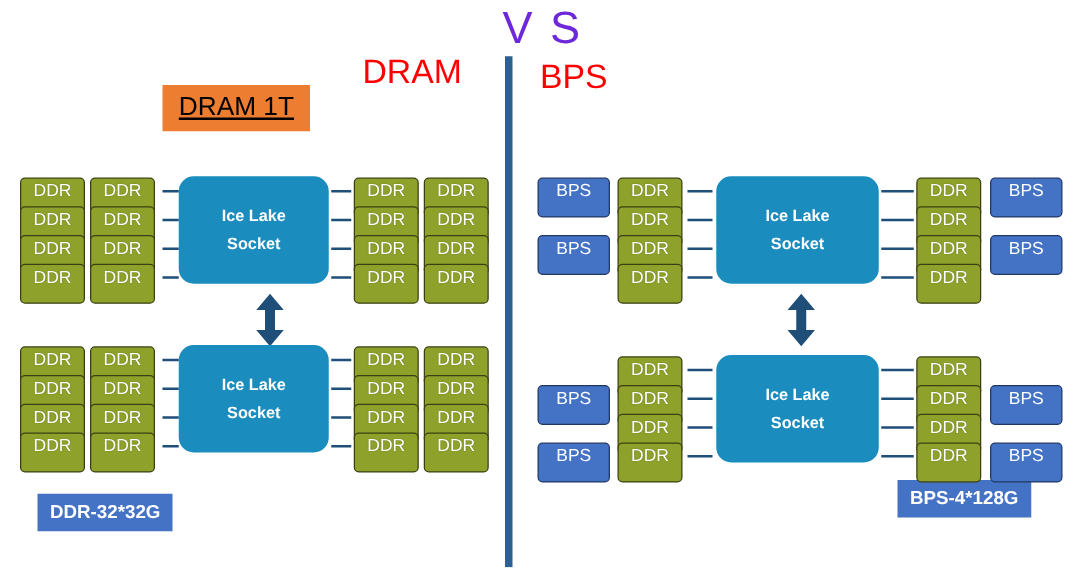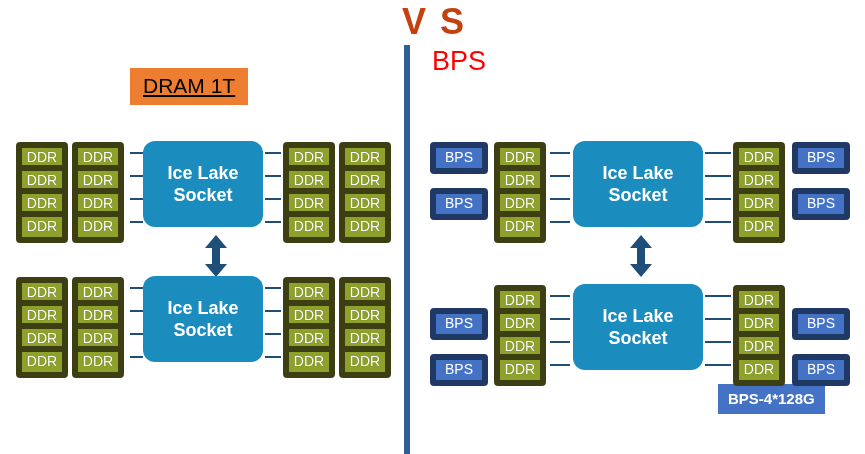--- a/index.html
+++ b/index.html
@@ -19,22 +19,22 @@
   }
 
   
   .vs-title {
     position: absolute;
     left: 374px;
     top: 2px;
     width: 120px;
     text-align: center;
     font-size: 36px;
-    font-weight: bold;
-    color: #c2410c;
+    font-weight: normal;
+    color: #6d28d9;
     letter-spacing: 2px;
     line-height: 40px;
   }
   .side-title {
     position: absolute;
     font-size: 27px;
     color: #ff0000;
     font-weight: normal;
     line-height: 32px;
   }
@@ -75,21 +75,21 @@
     white-space: nowrap;
   }
   #label-dram-total { left: 30px; top: 395px; }
   #label-bps-total  { left: 718px; top: 384px; text-align: left; }
 
   .socket-box {
     position: absolute;
     background: #1B8CBE;
     border-radius: 12px;
     color: #ffffff;
-    font-size: 18px;
+    font-size: 13px;
     font-weight: bold;
     line-height: 22px;
     text-align: center;
     display: flex;
     flex-direction: column;
     align-items: center;
     justify-content: center;
   }
 
   
@@ -97,21 +97,21 @@
     position: absolute;
     height: 2px;
     background: #1F4E79;
   }
 
   
   .chip {
     position: absolute;
     height: 32px;
     border-radius: 4px;
-    border: 6px solid #be185d;
+    border: 1px solid #be185d;
     box-sizing: border-box;
     color: #ffffff;
     font-size: 14px;
     line-height: 18px;
     text-align: center;
     white-space: nowrap;
   }
   .chip.ddr {
     background: #8EA22B;
     border-color: #3d3f12;
@@ -128,25 +128,27 @@
     width: 26px;
     height: 42px;
   }
 </style>
 </head>
 <body>
 
 <div id="stage">
 
   <div class="vs-title">V S</div>
+  <div class="side-title left">DRAM</div>
   <div class="side-title right">BPS</div>
   <div class="divider"></div>
 
   <div class="badge-orange" id="badge-dram">DRAM 1T</div>
 
+  <div class="badge-blue" id="label-dram-total">DDR-32*32G</div>
   <div class="badge-blue" id="label-bps-total">
     <div>BPS-4*128G</div>
   </div>
 
   <div class="arrow-vert" id="arrow-left" style="left:203px;top:235px;">
     <svg width="26" height="42" viewBox="0 0 26 42">
       <polygon points="13,0 24,13 17,13 17,29 24,29 13,42 2,29 9,29 9,13 2,13" fill="#1F4E79"></polygon>
     </svg>
   </div>
   <div class="arrow-vert" id="arrow-right" style="left:628px;top:235px;">

